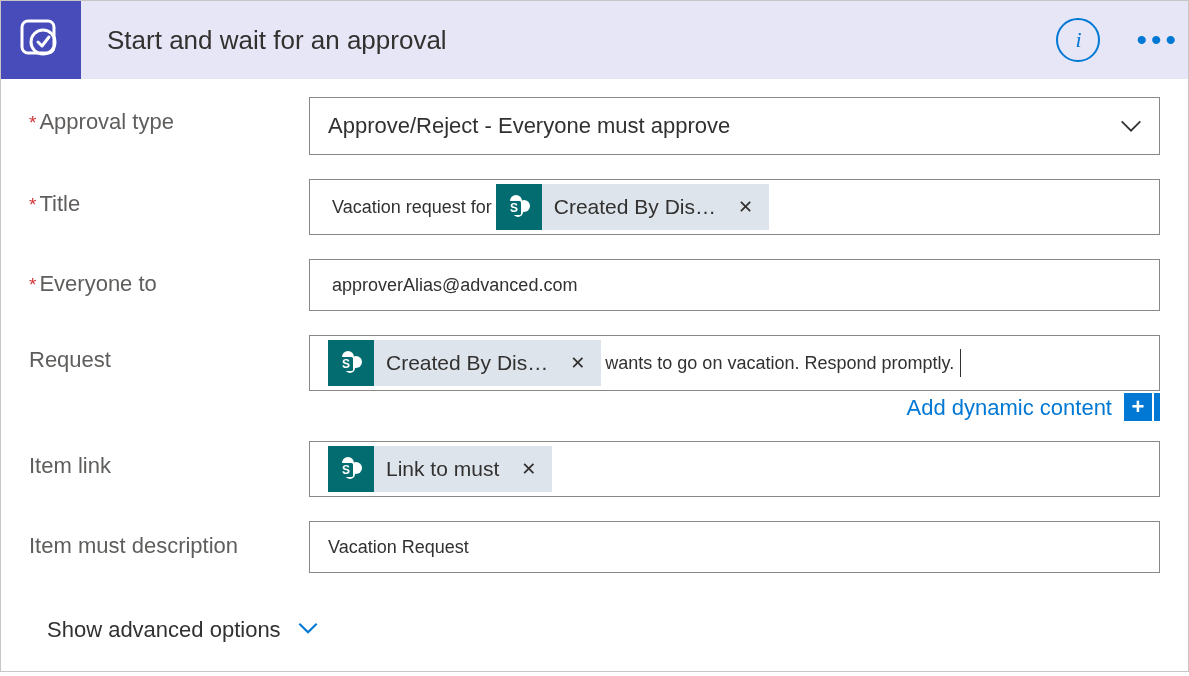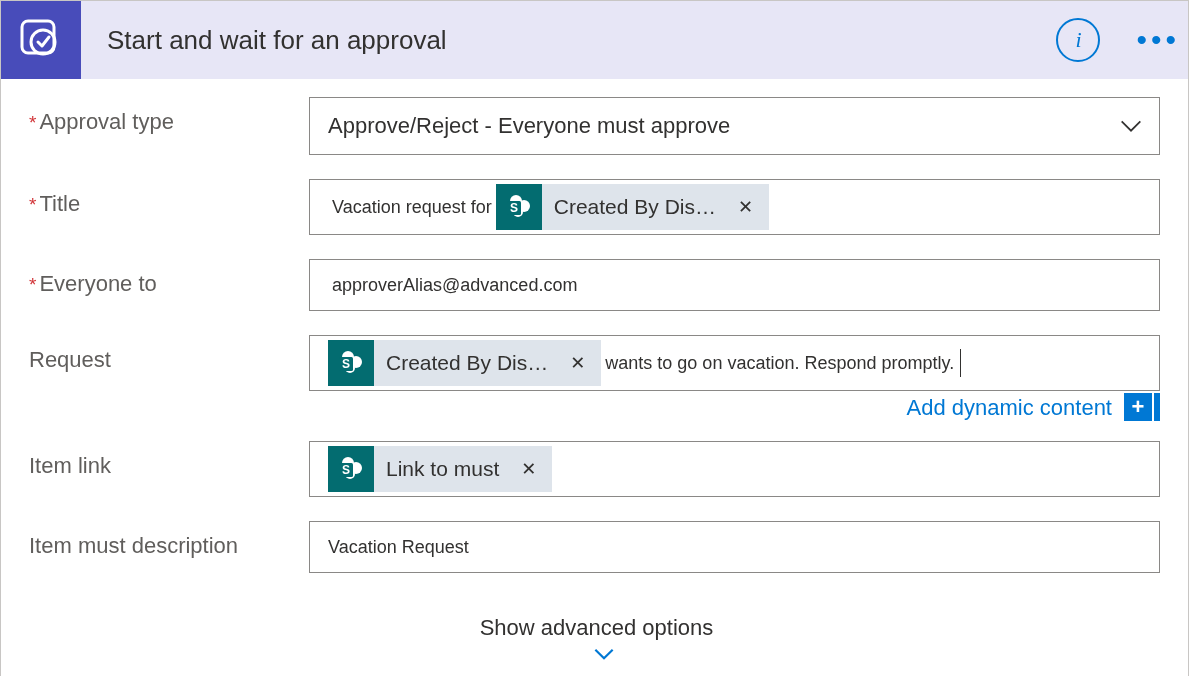--- a/index.html
+++ b/index.html
@@ -156,21 +156,20 @@
     width: 6px;
     height: 28px;
     background: #0078d4;
     margin-left: 2px;
   }
   .adv-row {
     display: flex;
     align-items: center;
     padding-top: 18px;
     padding-left: 18px;
-    flex-direction: column;
   }
   .adv-label {
     font-size: 22px;
     color: #323130;
     margin-right: 14px;
     cursor: pointer;
   }
   .adv-chevron { cursor: pointer; }
   .caret {
     border-left: 1px solid #323130;

